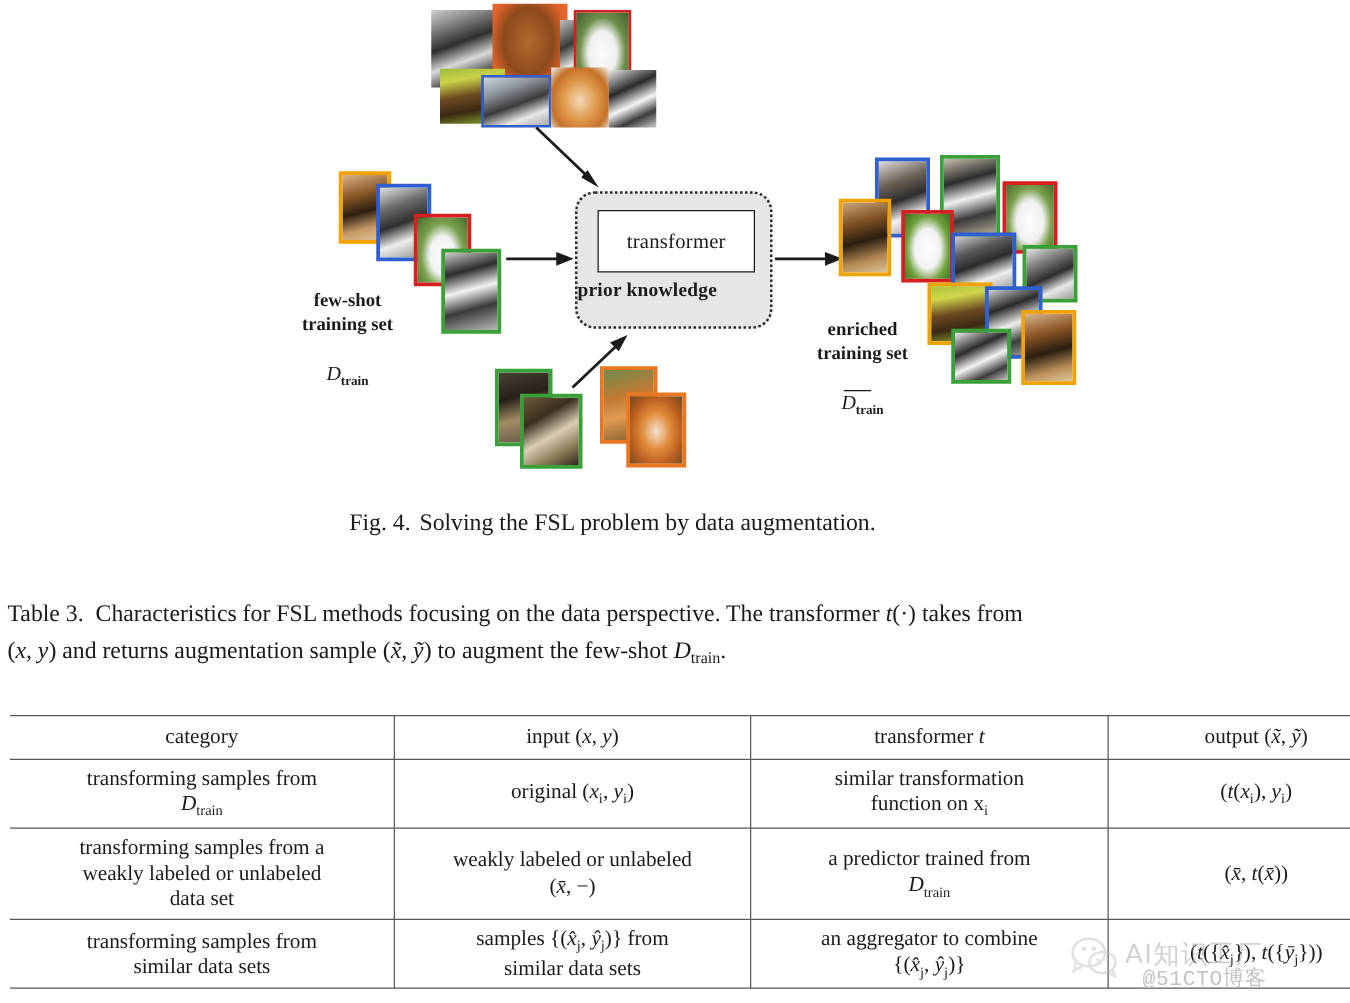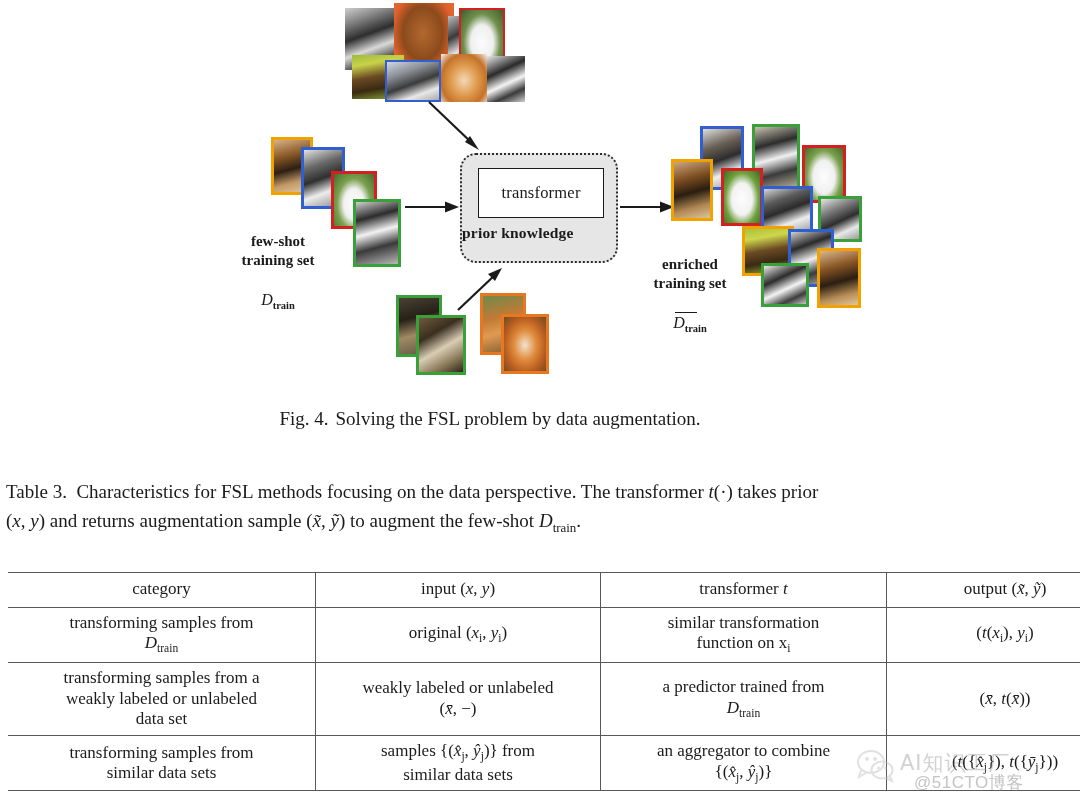--- a/index.html
+++ b/index.html
@@ -159,21 +159,21 @@
     opacity: .45;
   }
   #wm-cn {
     font-family: "DejaVu Sans", sans-serif;
     font-size: 21px;
     color: #9a9a9a;
     letter-spacing: 1px;
   }
   #wm-sub {
     position: absolute; left: 66px; top: 38px;
-    font-family: Liberation Sans, sans-serif;
+    font-family: Liberation Mono, monospace;
     font-size: 17px;
     color: #c4c4c4;
     letter-spacing: .5px;
     text-align: right;
   }
 </style>
 </head>
 <body>
 
 <div id="figure">
@@ -292,21 +292,21 @@
 training set</span><br>
     <span class="sub barred"><span>D</span><sub>train</sub></span>
   </div>
 </div>
 
 <div id="fig-caption">
   <span>Fig. 4.</span><span class="gap"></span><span>Solving the FSL problem by data augmentation.</span>
 </div>
 
 <div id="table-caption">
-  <span>Table 3.</span>&nbsp;&nbsp;<span>Characteristics for FSL methods focusing on the data perspective. The transformer </span><span class="mi">t</span><span>(·) takes prior</span><br>
+  <span>Table 3.</span>&nbsp;&nbsp;<span>Characteristics for FSL methods focusing on the data perspective. The transformer </span><span class="mi">t</span><span>(·) takes from</span><br>
   <span>(</span><span class="mi">x</span><span>, </span><span class="mi">y</span><span>) and returns augmentation sample (</span><span class="mi">x̃</span>, <span class="mi">ỹ</span><span>) to augment the few-shot </span><span class="mi"><span>D</span><sub class="msub">train</sub></span><span>.</span>
 </div>
 
 <table id="fsl-table">
   <tbody>
       <tr class="head">
     <td class="col1">category</td>
     <td class="col2">input (<span class="mi">x</span>, <span class="mi">y</span>)</td>
     <td class="col3">transformer <span class="mi">t</span></td>
     <td class="col4">output (<span class="mi">x̃</span>, <span class="mi">ỹ</span>)</td>

